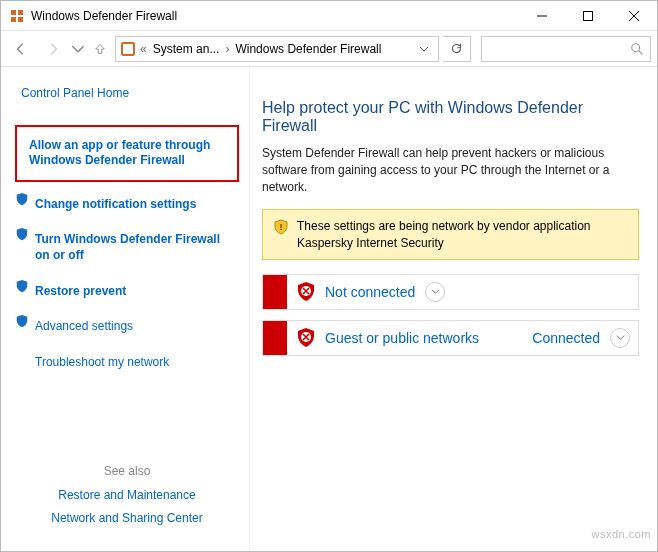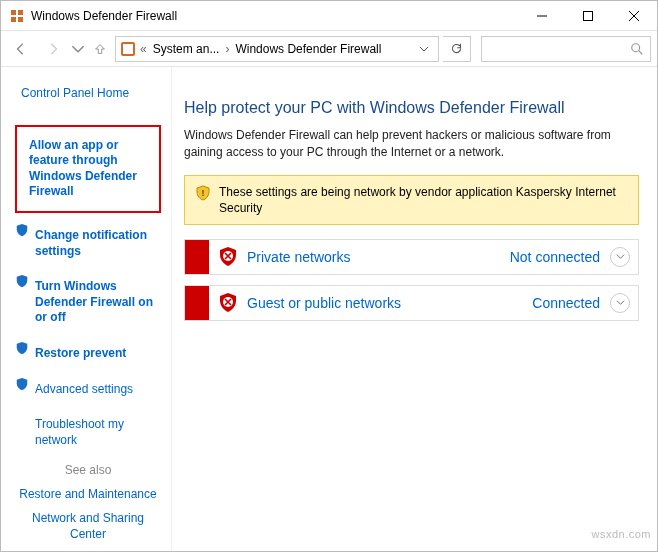--- a/index.html
+++ b/index.html
@@ -72,21 +72,21 @@
   .search-box {
     width:170px; height:26px; border:1px solid #ccc; margin-left:6px;
     display:flex; align-items:center; justify-content:flex-end; padding:0 6px;
     color:#777;
   }
   
   .main {
     flex:1; display:flex; overflow:hidden;
   }
   .sidebar {
-    width:171px; padding:14px 10px 10px 14px;
+    width:249px; padding:14px 10px 10px 14px;
     display:flex; flex-direction:column; gap:2px;
     border-right:1px solid #f0f0f0;
   }
   .side-link {
     color:#0066cc; font-size:12px; padding:5px 2px 5px 0;
     text-decoration:none; line-height:1.3;
   }
   .side-link.home { margin-bottom:14px; padding-left:6px; }
   .side-item { display:flex; align-items:flex-start; gap:6px; padding:4px 0; }
   .side-item.highlight { border:2px solid #d00; padding:6px 12px; margin:2px 0 4px 0; }
@@ -257,42 +257,41 @@
 
     <div class="seealso">
       <div class="hdr">See also</div>
       <a class="side-link">Restore and Maintenance</a>
       <a class="side-link">Network and Sharing Center</a>
     </div>
   </div>
 
   <div class="content" style="position:relative">
     <h1>Help protect your PC with Windows Defender Firewall</h1>
-    <div class="desc">Windows Defender Firewall can help prevent hackers or malicious software from gaining access to your PC through the Internet or a network.</div>
+    <div class="desc">System Defender Firewall can help prevent hackers or malicious software from gaining access to your PC through the Internet or a network.</div>
 
     <div class="warn-box">
       <span class="warn-icon">
         <svg viewBox="0 0 16 16">
             <path d="M8 1l6 2v4c0 4-3 7-6 8-3-1-6-4-6-8V3z" fill="#f4c430" stroke="#b38f00"></path>
             <text x="8" y="11" text-anchor="middle" font-size="9" fill="#000">!</text>
           </svg>
       </span>
       <span>These settings are being network by vendor application Kaspersky Internet Security</span>
     </div>
 
     <div class="net-row">
       <div class="red-stripe"></div>
       <span class="shield">
         <svg viewBox="0 0 22 22">
             <path d="M11 1l8 3v5c0 5-4 9-8 11-4-2-8-6-8-11V4z" fill="#c00"></path>
             <circle cx="11" cy="10" r="5" fill="#fff"></circle>
             <path d="M8 7l6 6M14 7l-6 6" stroke="#c00" stroke-width="1.6"></path>
           </svg>
       </span>
-      <span class="net-name">Private networks</span>
       <span class="net-status">Not connected</span>
       <span class="expander">
         <svg viewBox="0 0 10 10" width="9" height="9">
             <path d="M1 3l4 4 4-4" fill="none" stroke="#666"></path>
           </svg>
       </span>
     </div>
 
     <div class="net-row">
       <div class="red-stripe"></div>

